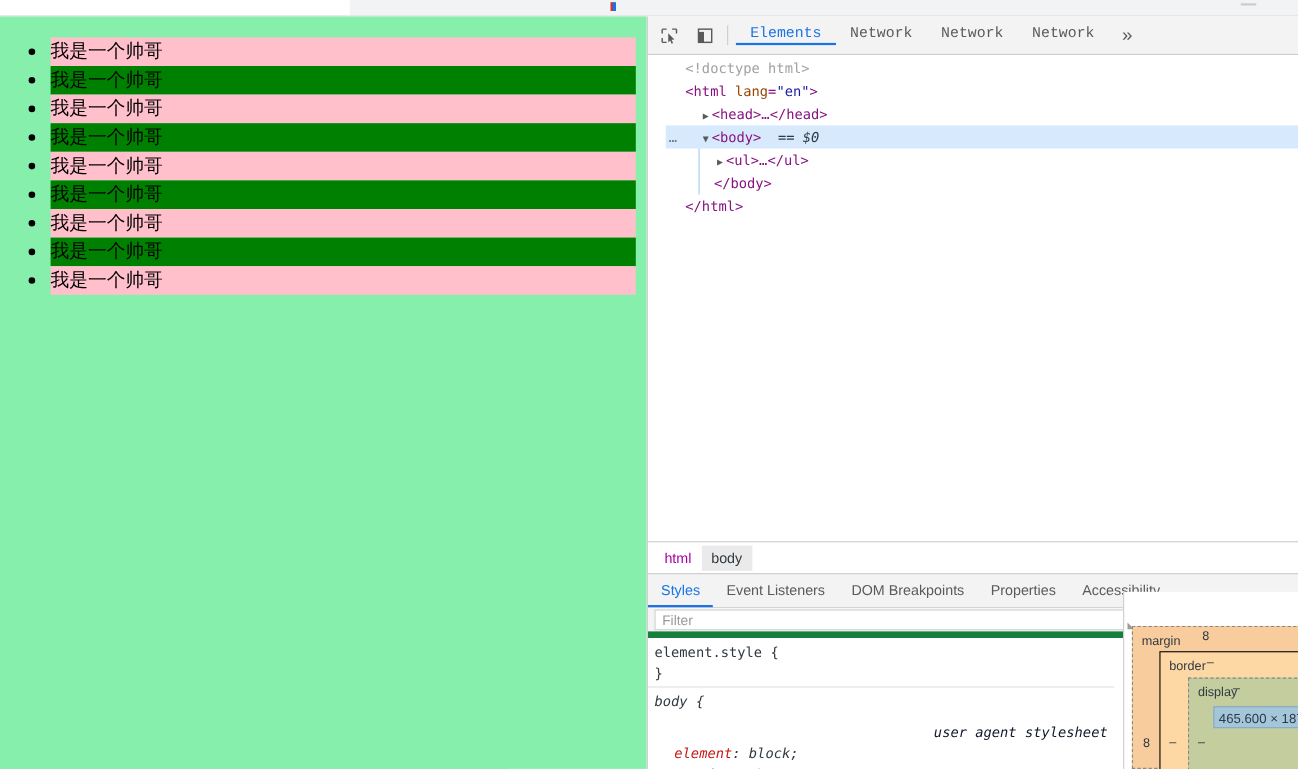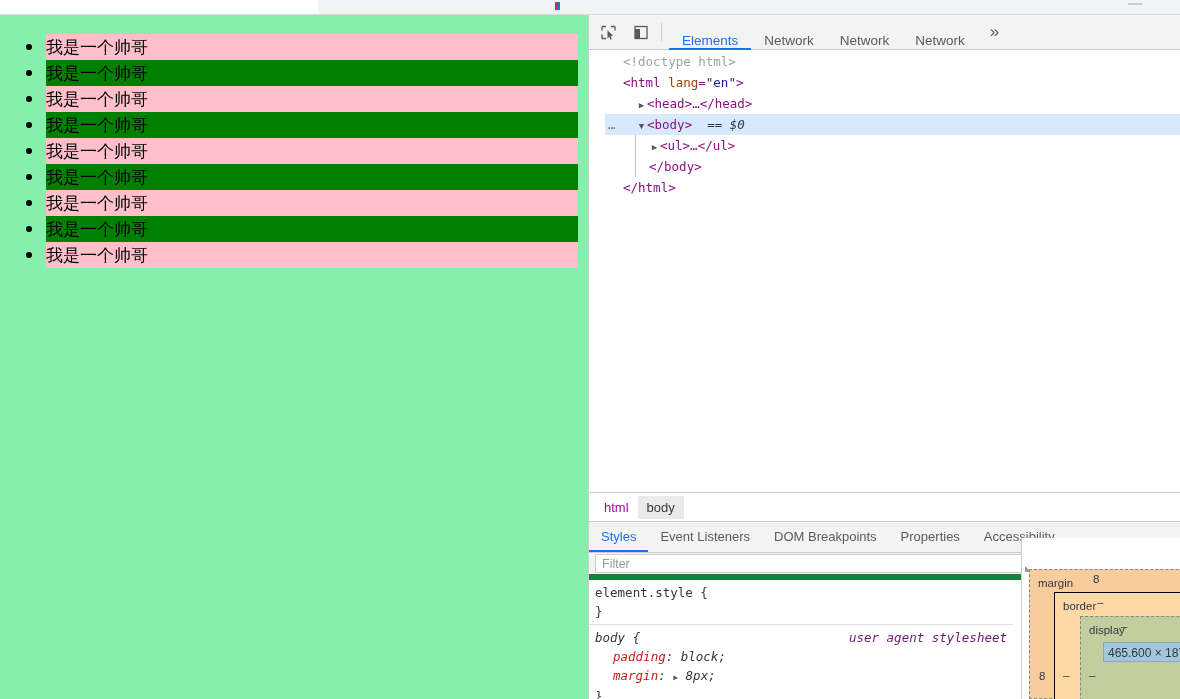--- a/index.html
+++ b/index.html
@@ -124,22 +124,23 @@
     display: flex; align-items: center; justify-content: center;
     cursor: pointer;
   }
   .dt-sep {
     width: 1px; height: 18px;
     background: #cdcdcd;
     margin: 0 7px 0 6px;
   }
   .dt-tabs {
     display: flex;
-    align-items: flex-end;
+    align-items: center;
     height: 35px;
+    font-family: Liberation Mono, monospace;
   }
   .dt-tab {
     display: flex;
     align-items: center;
     padding: 0 13px;
     font-size: 13.5px;
     color: #5a5a5a;
     cursor: pointer;
     white-space: nowrap;
     border-bottom: 2px solid transparent;
@@ -318,22 +319,23 @@
   .rule-block {
     padding: 3px 6px 3px 6px;
     border-bottom: 1px solid #e0e0e0;
   }
   .rule-ua { font-style: italic; }
   .rule-header {
     display: flex;
     justify-content: space-between;
   }
   .ua-label {
-    color: #701a75;
+    color: #0f172a;
     font-style: italic;
+    margin-top: 28px;
   }
   .prop { color: #c41a16; padding-left: 18px; }
   .prop-italic { font-style: italic; }
   .val { color: #303942; }
   .expander-tri {
     display: inline-block;
     font-size: 8px;
     color: #5a5a5a;
   }
 
@@ -539,21 +541,21 @@
         <div class="rule-block">
           <div>element.style {</div>
           <div>}</div>
         </div>
         <div class="rule-block rule-ua">
           <div class="rule-header">
             <span>body {</span>
             <span class="ua-label">user agent stylesheet</span>
           </div>
           <div class="prop prop-italic">
-            <span>padding</span><span class="val">: </span><span class="val">block;</span>
+            <span>element</span><span class="val">: </span><span class="val">block;</span>
           </div>
           <div class="prop prop-italic">
             <span>margin</span><span class="val">: </span><span class="expander-tri">▶</span> <span class="val">8px;</span>
           </div>
           <div>}</div>
         </div>
       </div>
     </div>
 
   </div>

